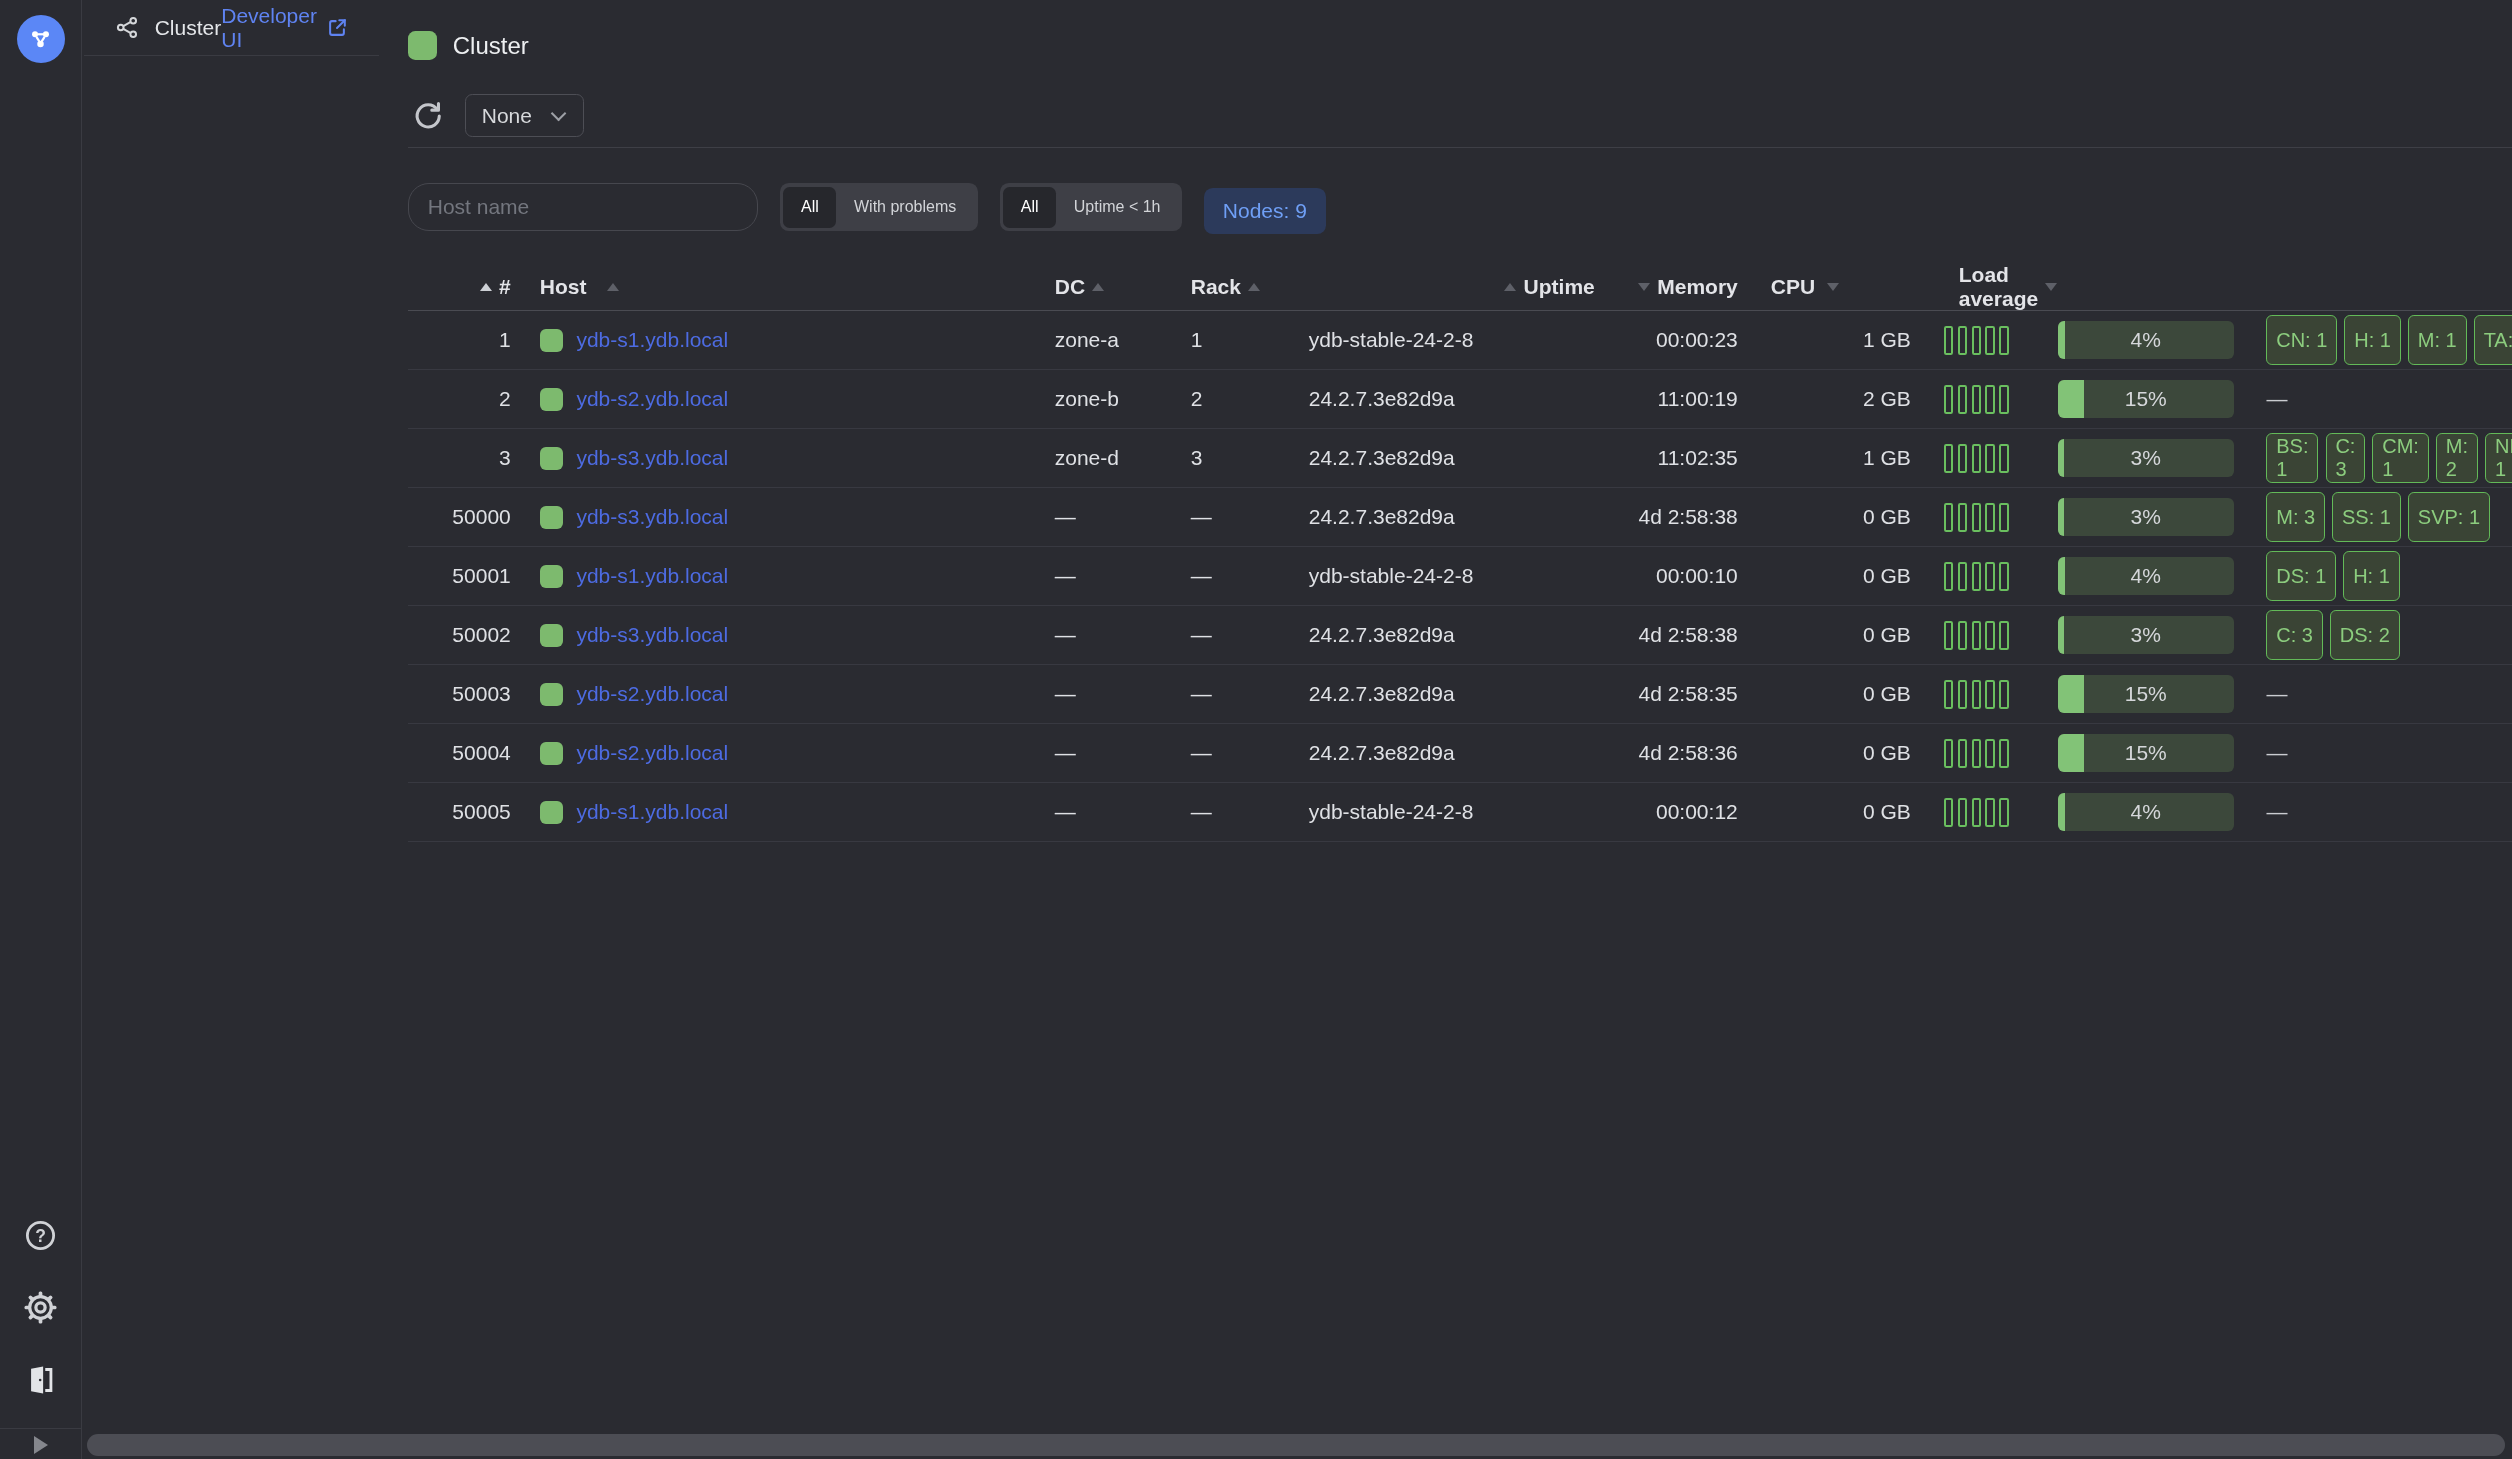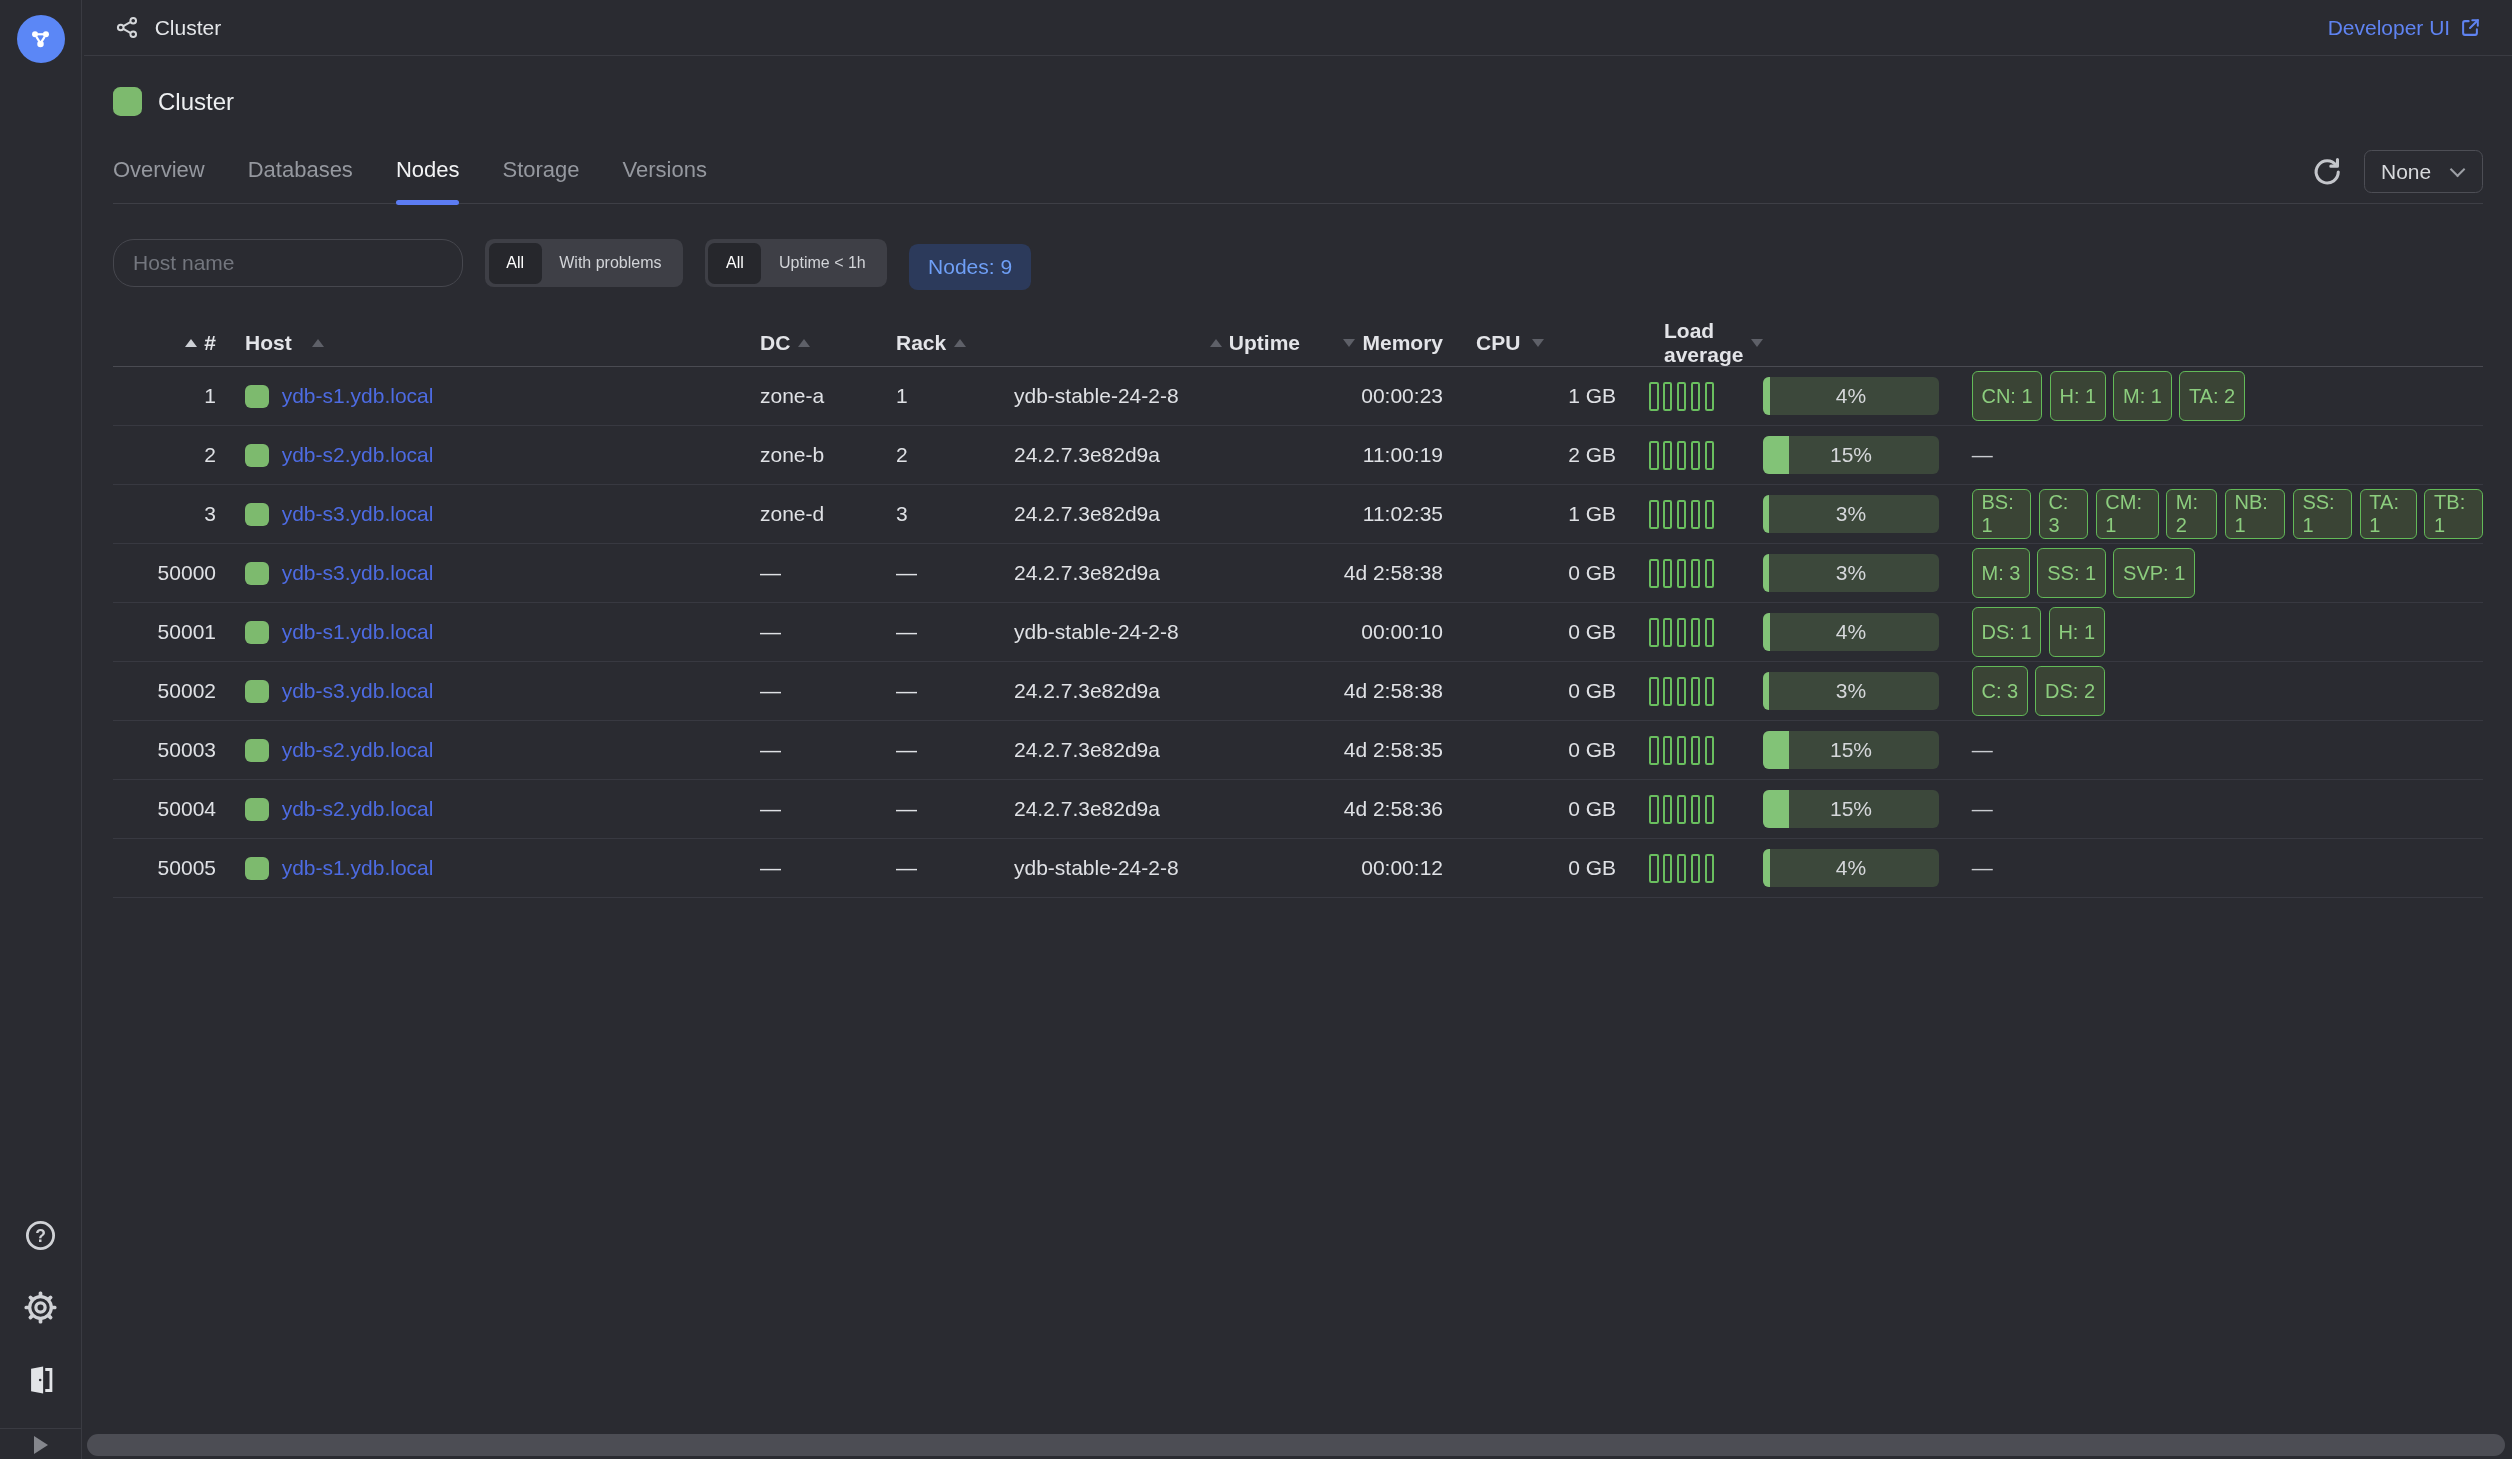--- a/index.html
+++ b/index.html
@@ -22,21 +22,21 @@
     background:#5b87f6; display:flex; align-items:center; justify-content:center;
   }
   .rail-spacer { flex:1; }
   .rail-icons { display:flex; flex-direction:column; align-items:center; gap:34px; margin-bottom:29px; }
   .rail-btn { width:38px; height:38px; display:flex; align-items:center; justify-content:center; cursor:pointer; }
   .rail-divider { width:82px; height:1.5px; background:#3a3b42; }
   .expand-btn { height:31px; width:82px; display:flex; align-items:center; justify-content:center; }
   .play-tri { width:0; height:0; border-top:9.5px solid transparent; border-bottom:9.5px solid transparent; border-left:14.7px solid #85878d; }
 
   
-  .main { margin-left:84px; height:100%; display:flex; flex-direction:column; }
+  .main { margin-left:84px; height:100%; display:flex; flex-direction:row; }
   .topbar {
     height:56px; flex:0 0 56px; border-bottom:1.5px solid #3a3b42;
     display:flex; align-items:center; justify-content:space-between; padding:0 31px;
   }
   .topbar-left { display:flex; align-items:center; gap:14.7px; font-size:21px; color:#e4e6e9; }
   .dev-ui { display:flex; align-items:center; gap:8.8px; color:#5f83f1; font-size:21px; cursor:pointer; }
 
   .content { padding:0 29px; flex:1; display:flex; flex-direction:column; }
 
   .page-title { margin-top:31px; display:flex; align-items:center; gap:16px; }
@@ -206,27 +206,20 @@
   </div>
 
   <div class="content">
 
     <div class="page-title">
       <span class="status-sq"></span>
       <span class="page-title-text">Cluster</span>
     </div>
 
     <div class="tabs-row">
-      <div class="tabs">
-        <div class="tab">Overview</div>
-        <div class="tab">Databases</div>
-        <div class="tab active">Nodes</div>
-        <div class="tab">Storage</div>
-        <div class="tab">Versions</div>
-      </div>
       <div class="tabs-controls">
         <div class="refresh-btn">
           <svg width="32" height="32" viewBox="0 0 24 24">
             <path d="M19.6 7.0 A8.3 8.3 0 1 0 21.2 12" fill="none" stroke="#c4c6cb" stroke-width="2.3" stroke-linecap="round"></path>
             <polyline points="20.6,2.6 20.6,7.6 15.6,7.6" fill="none" stroke="#c4c6cb" stroke-width="2.3" stroke-linecap="round" stroke-linejoin="round"></polyline>
           </svg>
         </div>
         <div class="select">
           <span class="select-value">None</span>
           <span class="chev"></span>

